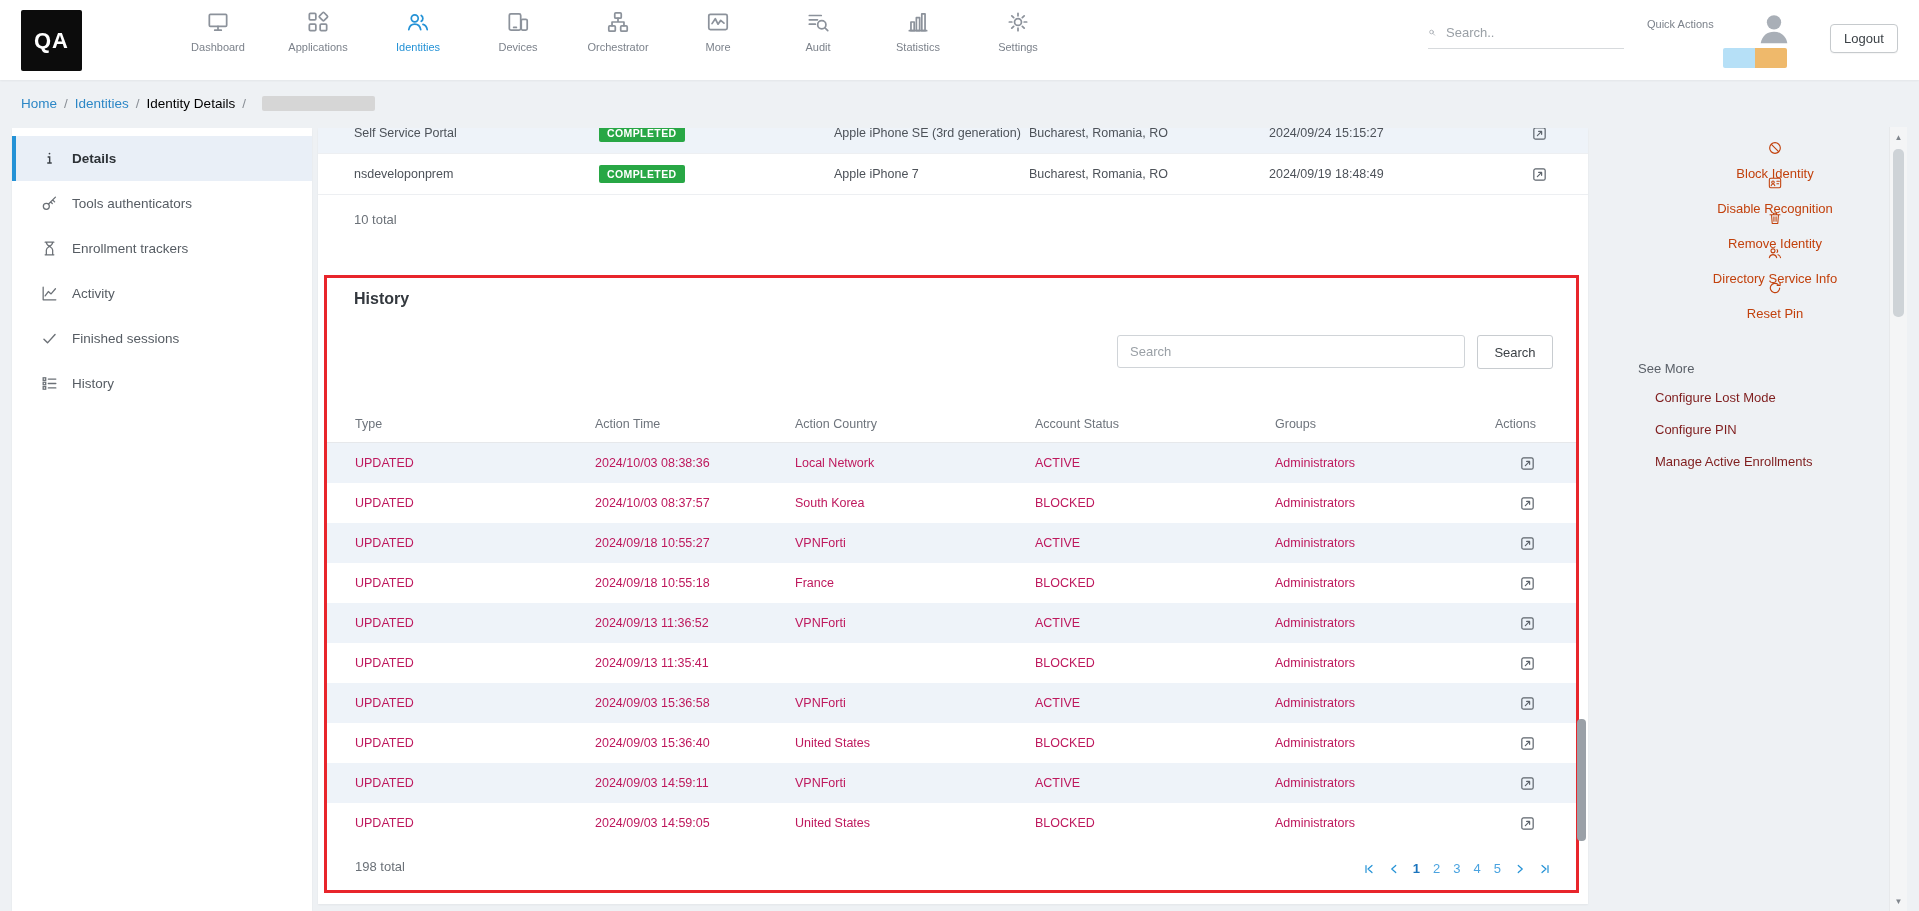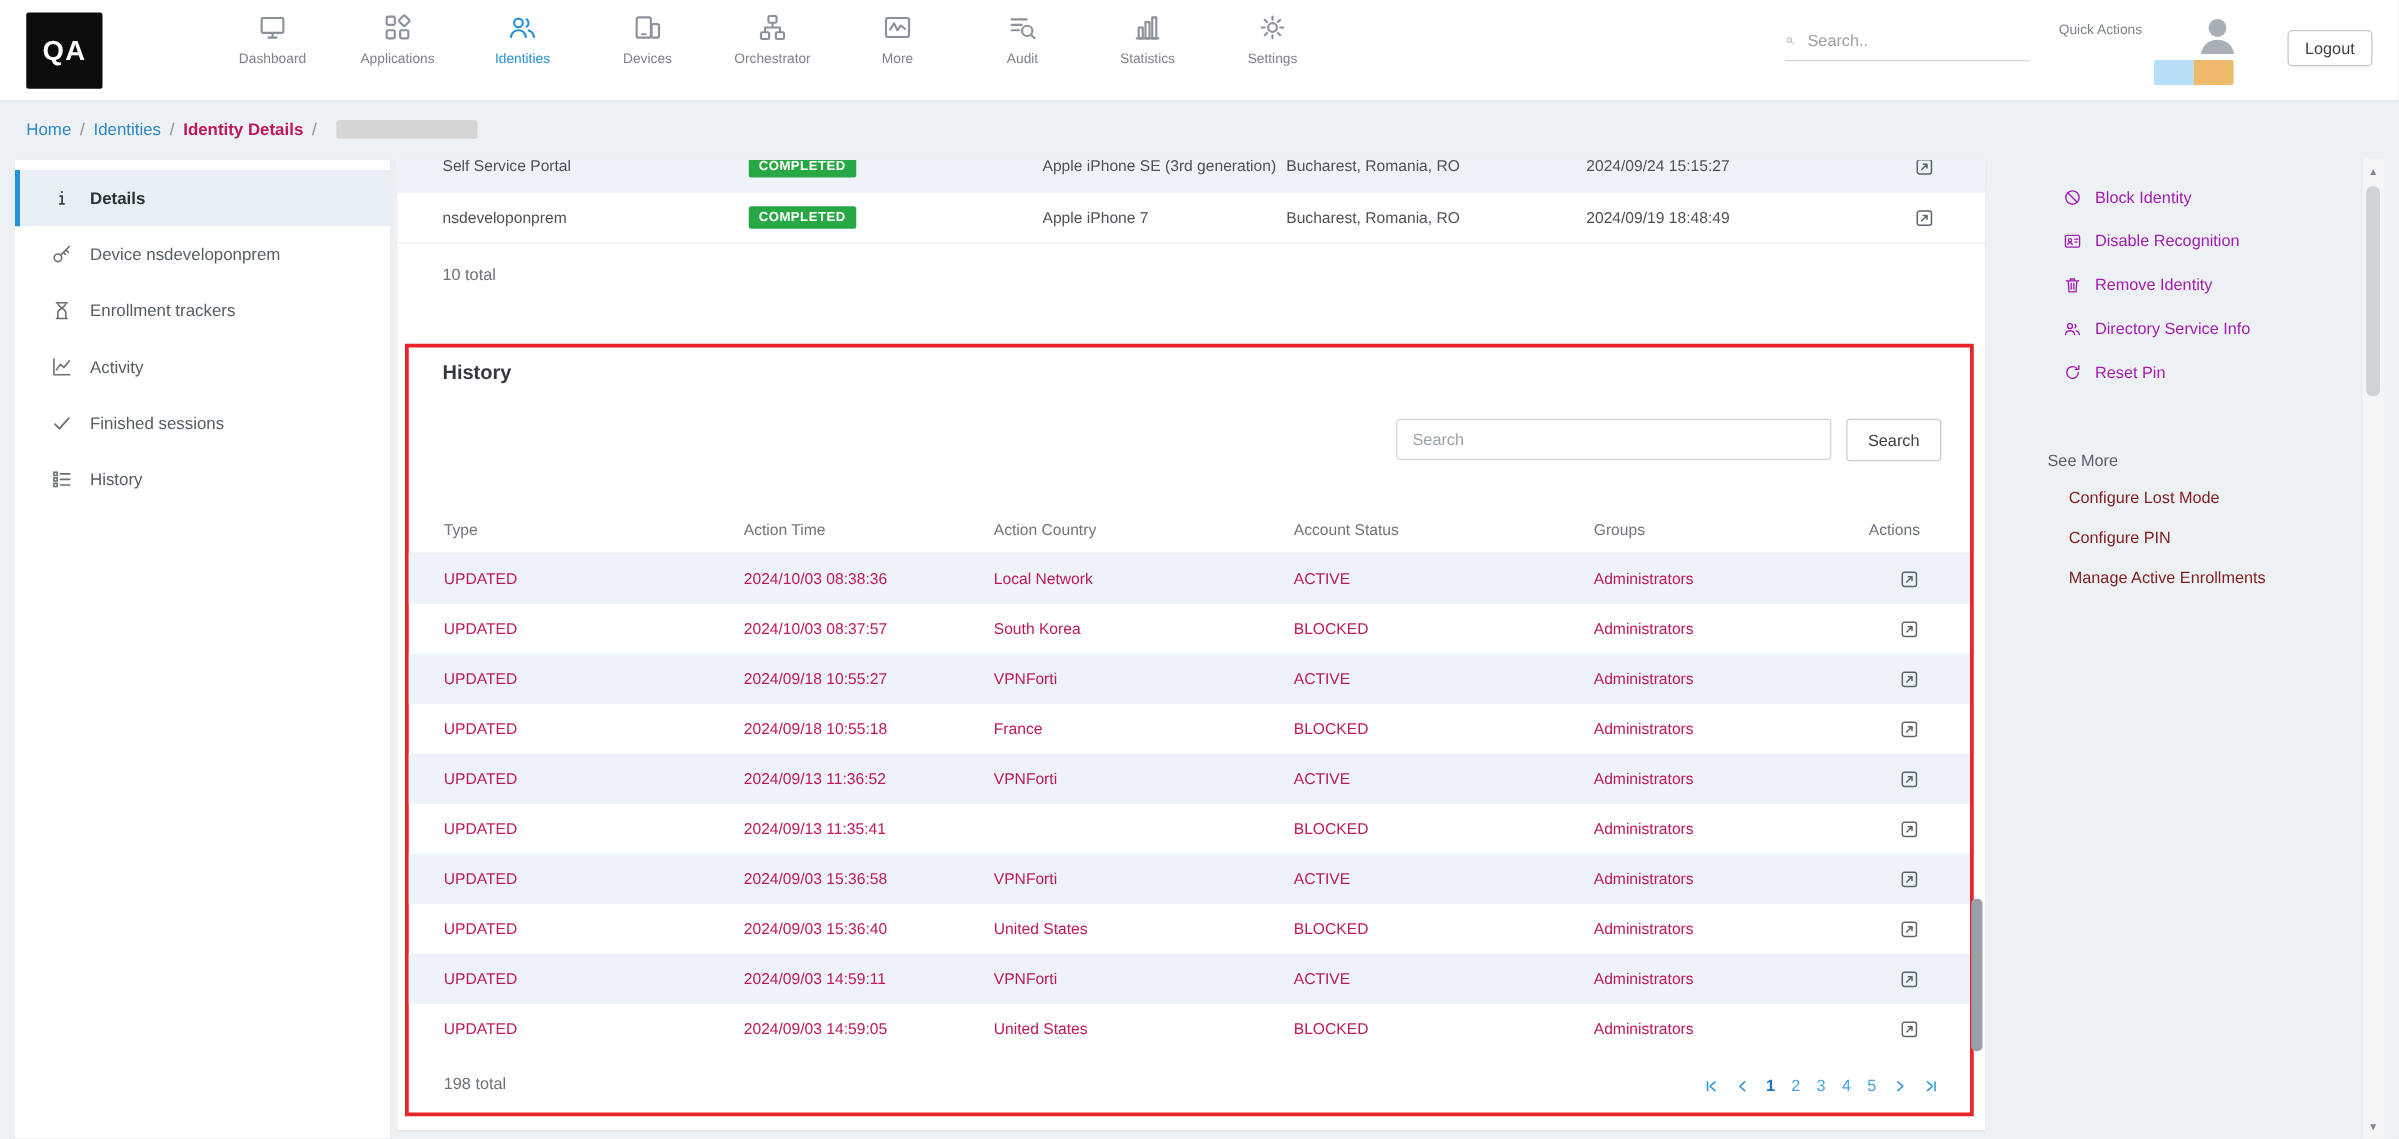--- a/index.html
+++ b/index.html
@@ -26,21 +26,21 @@
   .avatar svg{width:40px;height:40px;}
   .flag-strip{position:absolute;left:1723px;top:48px;width:64px;height:20px;display:flex;border-radius:2px;overflow:hidden;}
   .flag-strip .f1{flex:1;background:#b6e0f7;}
   .flag-strip .f2{flex:1;background:#efb96b;}
   .logout-btn{position:absolute;left:1830px;top:24px;height:29px;padding:0 13px;background:#fff;border:1px solid #c6cacd;border-radius:4px;font-size:13px;color:#3c4247;cursor:pointer;font-family:"Liberation Sans",sans-serif;box-shadow:0 1px 1px rgba(0,0,0,.04);}
 
   
   .breadcrumb{position:absolute;left:0;top:80px;height:47px;display:flex;align-items:center;padding-left:21px;font-size:13.5px;}
   .breadcrumb .crumb-link{color:#2c87c6;cursor:pointer;}
   .breadcrumb .sep{color:#8a8f96;margin:0 7px;}
-  .breadcrumb .crumb-current{color:#be185d;font-weight:bold;}
+  .breadcrumb .crumb-current{color:#000000;}
   .redacted{display:inline-block;width:113px;height:15px;background:#d6d6d6;border-radius:2px;margin-left:9px;filter:blur(.4px);}
 
   
   .sidebar{position:absolute;left:12px;top:128px;width:300px;bottom:0;background:#fff;box-shadow:0 1px 2px rgba(0,0,0,.05);padding-top:8px;box-sizing:border-box;}
   .side-item{height:45px;display:flex;align-items:center;padding-left:24px;gap:13px;color:#565c63;font-size:13.5px;cursor:pointer;border-left:4px solid transparent;}
   .side-item .sic{width:19px;height:19px;color:#6b7076;flex:0 0 auto;}
   .side-item.active{background:#e9eff7;border-left-color:#2492d6;color:#2d3237;font-weight:bold;}
   .side-item.active .sic{color:#3a4046;}
 
   
@@ -67,21 +67,21 @@
   .hist-total{position:absolute;left:28px;bottom:16px;font-size:13px;color:#6b7178;}
   .pagination{position:absolute;right:25px;bottom:14px;display:flex;align-items:center;gap:13px;}
   .pg-arrow{width:12px;height:12px;color:#2492d6;cursor:pointer;}
   .pg{font-size:13px;color:#4aa3e0;cursor:pointer;}
   .pg.current{color:#1b74bd;font-weight:bold;}
 
   .inner-scroll-thumb{position:absolute;left:1577px;top:719px;width:9px;height:122px;background:#9aa0a7;border-radius:4px;}
 
   
   .actions-panel{position:absolute;left:1638px;top:128px;width:262px;}
-  .action-item{display:flex;align-items:center;gap:10px;height:35px;color:#a21caf;font-size:13px;cursor:pointer;padding-left:12px;}
+  .action-item{display:flex;align-items:center;gap:10px;height:35px;color:#c2410c;font-size:13px;cursor:pointer;padding-left:12px;flex-direction:column;}
   .action-item .aic{width:16px;height:16px;flex:0 0 auto;}
   .action-item:first-child{margin-top:12px;}
   .see-more{margin-top:46px;padding-left:0;color:#5a6068;font-size:13px;}
   .panel-links{margin-top:14px;display:flex;flex-direction:column;gap:17px;padding-left:17px;}
   .panel-link{color:#7f1d1d;font-size:13px;cursor:pointer;}
 
   
   .outer-scroll{position:absolute;left:1889px;top:127px;width:17px;bottom:0;background:#f4f5f6;border-left:1px solid #e7e9eb;}
   .outer-scroll .arr{position:absolute;left:0;width:17px;height:16px;color:#80868d;font-size:8px;display:flex;align-items:center;justify-content:center;cursor:pointer;}
   .outer-scroll .arr.up{top:2px;}
@@ -388,21 +388,21 @@
     <div class="side-item active">
       <svg class="ic sic">
           <use href="#i-info"></use>
         </svg>
       <span>Details</span>
     </div>
     <div class="side-item">
       <svg class="ic sic">
           <use href="#i-key"></use>
         </svg>
-      <span>Device nsdeveloponprem</span>
+      <span>Tools authenticators</span>
     </div>
     <div class="side-item">
       <svg class="ic sic">
           <use href="#i-hourglass"></use>
         </svg>
       <span>Enrollment trackers</span>
     </div>
     <div class="side-item">
       <svg class="ic sic">
           <use href="#i-activity"></use>

